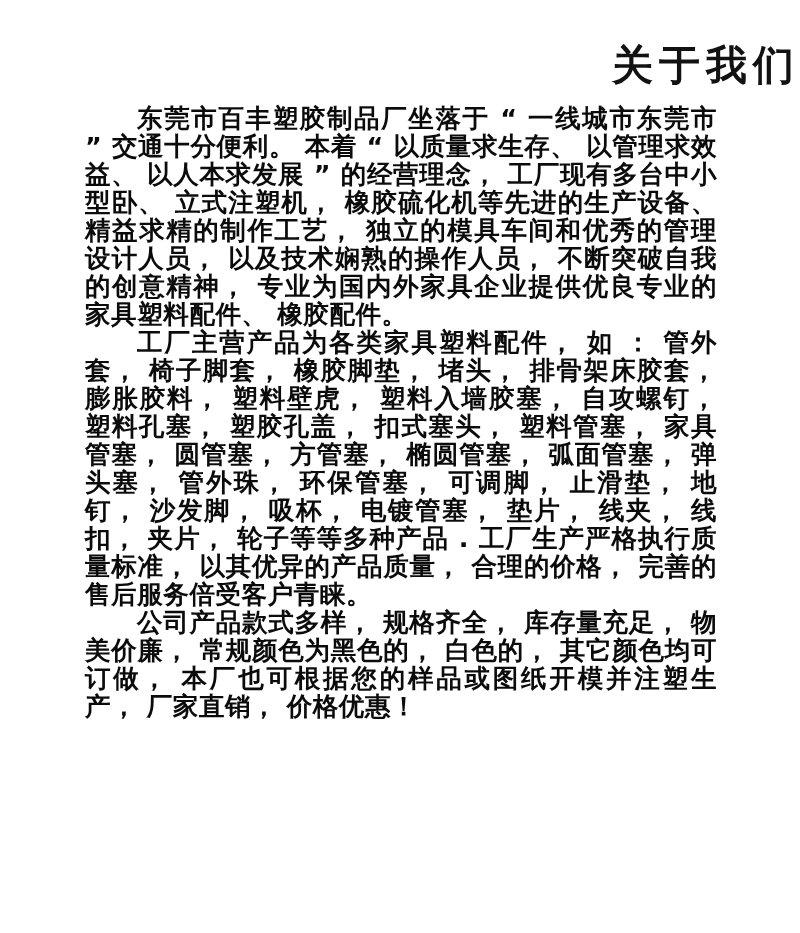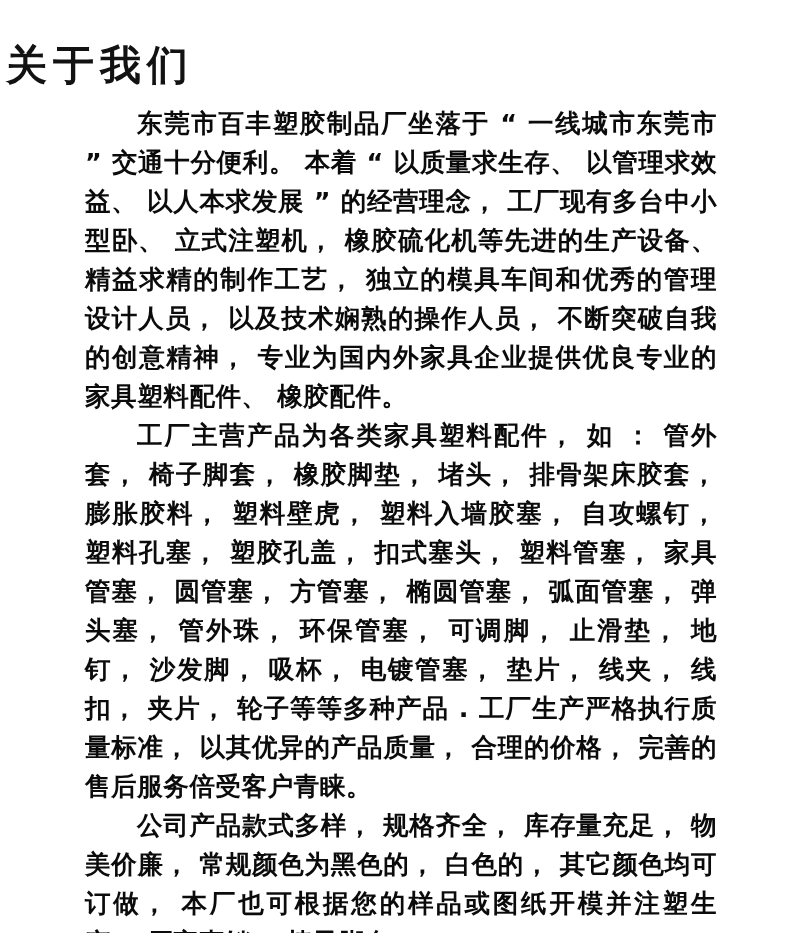--- a/index.html
+++ b/index.html
@@ -22,41 +22,41 @@
     background: #ffffff;
     position: relative;
   }
 
   
   .page-title {
     position: absolute;
     top: 12px;
     left: 0;
     width: 800px;
-    text-align: left;
+    text-align: right;
     font-size: 41px;
     line-height: 52px;
     font-weight: 700;
     letter-spacing: 6px;
     text-indent: 6px;
     color: #121212;
     white-space: nowrap;
   }
 
   
   .body-block {
     position: absolute;
     top: 104px;
     left: 85px;
     width: 632px;
   }
 
   .para {
     font-size: 25.5px;
-    line-height: 39px;
+    line-height: 28px;
     font-weight: 600;
     color: #0b0b0b;
     text-align: justify;
     text-justify: inter-character;
     text-indent: 52px;
     letter-spacing: 0.6px;
     margin: 0;
     word-break: break-all;
   }
 
@@ -71,18 +71,18 @@
 <div id="page">
 
   <h1 class="page-title">关于我们</h1>
 
   <div class="body-block">
 
     <p class="para">东莞市百丰塑胶制品厂坐落于 “ 一线城市东莞市 ” 交通十分便利。 本着 “ 以质量求生存、 以管理求效益、 以人本求发展 ” 的经营理念， 工厂现有多台中小型卧、 立式注塑机， 橡胶硫化机等先进的生产设备、 精益求精的制作工艺， 独立的模具车间和优秀的管理设计人员， 以及技术娴熟的操作人员， 不断突破自我的创意精神， 专业为国内外家具企业提供优良专业的家具塑料配件、 橡胶配件。</p>
 
     <p class="para">工厂主营产品为各类家具塑料配件， 如 ： 管外套， 椅子脚套， 橡胶脚垫， 堵头， 排骨架床胶套， 膨胀胶料， 塑料壁虎， 塑料入墙胶塞， 自攻螺钉， 塑料孔塞， 塑胶孔盖， 扣式塞头， 塑料管塞， 家具管塞， 圆管塞， 方管塞， 椭圆管塞， 弧面管塞， 弹头塞， 管外珠， 环保管塞， 可调脚， 止滑垫， 地钉， 沙发脚， 吸杯， 电镀管塞， 垫片， 线夹， 线扣， 夹片， 轮子等等多种产品 . 工厂生产严格执行质量标准， 以其优异的产品质量， 合理的价格， 完善的售后服务倍受客户青睐。</p>
 
-    <p class="para">公司产品款式多样， 规格齐全， 库存量充足， 物美价廉， 常规颜色为黑色的， 白色的， 其它颜色均可订做， 本厂也可根据您的样品或图纸开模并注塑生产， 厂家直销， 椅子脚套！</p>
+    <p class="para">公司产品款式多样， 规格齐全， 库存量充足， 物美价廉， 常规颜色为黑色的， 白色的， 其它颜色均可订做， 本厂也可根据您的样品或图纸开模并注塑生产， 厂家直销， 价格优惠！</p>
 
 
   </div>
 
 </div>
 
 </body></html>

